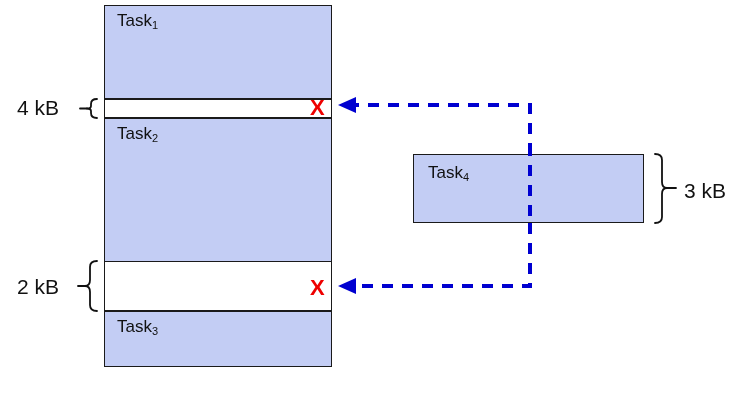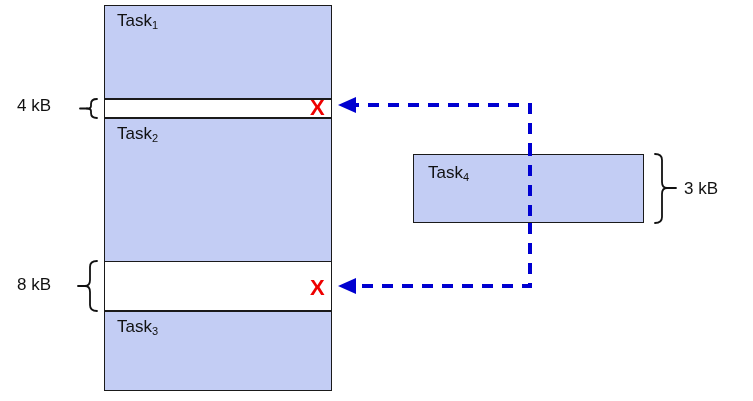--- a/index.html
+++ b/index.html
@@ -64,21 +64,21 @@
     font-weight: bold;
     color: #ee0000;
     font-family: "Liberation Sans", sans-serif;
     line-height: 1;
     user-select: none;
   }
 
   
   .size-label {
     position: absolute;
-    font-size: 17px;
+    font-size: 21px;
     color: #111111;
     white-space: nowrap;
   }
 
   
   .task4-box {
     position: absolute;
     left: 413px;
     top: 154px;
     width: 231px;
@@ -135,33 +135,33 @@
     <div class="block free" style="top:94px; height:19px;">
     </div>
 
     <div class="block used" style="top:113px; height:167px;">
       <span class="block-label"><span>Task</span><sub>2</sub></span>
     </div>
 
     <div class="block free" style="top:256px; height:50px;">
     </div>
 
-    <div class="block used" style="top:306px; height:80px;">
+    <div class="block used" style="top:306px; height:56px;">
       <span class="block-label"><span>Task</span><sub>3</sub></span>
     </div>
 
   </div>
 
   <span class="xmark" style="left:310px; top:97px;">X</span>
 
   <span class="xmark" style="left:310px; top:277px;">X</span>
 
   <span class="size-label" style="left:17px; top:96px;">4 kB</span>
 
-  <span class="size-label" style="left:17px; top:275px;">8 kB</span>
+  <span class="size-label" style="left:17px; top:275px;">2 kB</span>
 
   <span class="size-label" style="left:684px; top:179px;">3 kB</span>
 
   <svg class="brace-layer" viewBox="0 0 753 401" width="753" height="401">
 
     <g stroke="#111111" stroke-width="1.8" fill="none" stroke-linecap="round" stroke-linejoin="round">
       <path d="M 97,99 Q 91,99 91,104 L 91,106 Q 91,108.5 87,108.5 Q 91,108.5 91,111 L 91,113 Q 91,118 97,118"></path>
       <line x1="80" y1="108.5" x2="87" y2="108.5"></line>
     </g>
 

